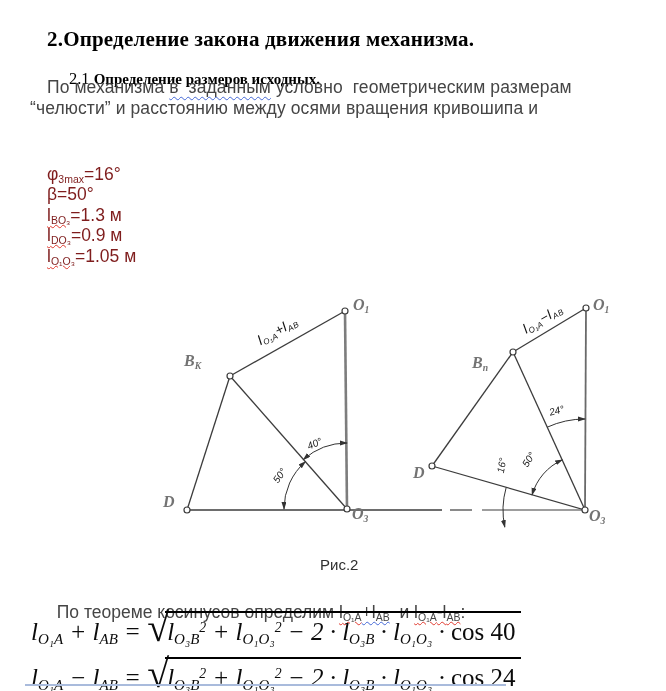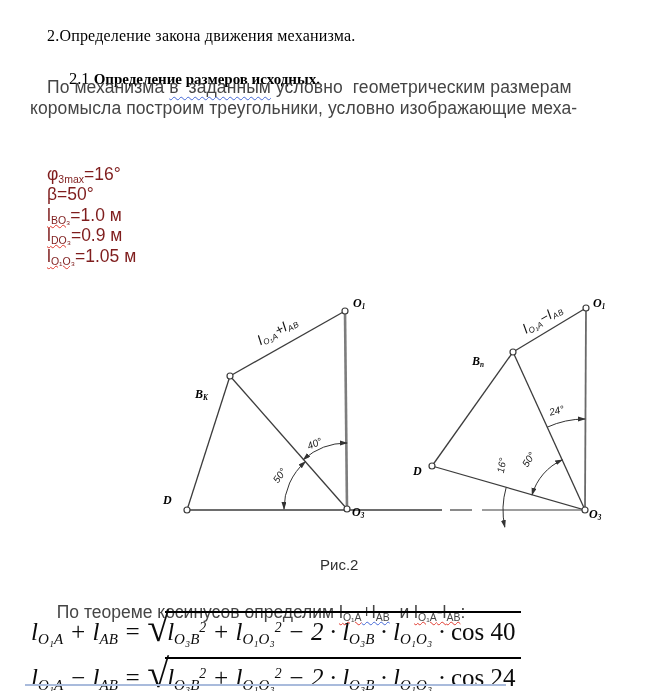--- a/index.html
+++ b/index.html
@@ -2,38 +2,38 @@
 <html><head>
 <meta charset="utf-8">
 <style>
   html,body{margin:0;padding:0;}
   body{
     width:666px;height:691px;position:relative;overflow:hidden;background:#ffffff;
     font-family:"Liberation Sans",sans-serif;
   }
   .abs{position:absolute;}
   
-  .h1{font-family:"Liberation Serif",serif;font-weight:normal;font-size:16px;color:#000;letter-spacing:0.2px;white-space:pre;}
+  .h1{font-family:"Liberation Serif",serif;font-weight:bold;font-size:21px;color:#000;letter-spacing:0.2px;white-space:pre;}
   .h2{white-space:pre;}
   .h2 .num{font-family:"Liberation Serif",serif;font-weight:normal;font-size:16.5px;color:#000;}
   .h2 .rest{font-family:"Liberation Serif",serif;font-weight:bold;font-size:15px;color:#000;}
   
   .para{font-size:17.5px;color:#454545;letter-spacing:0.1px;}
   .para .line{height:21.4px;white-space:pre;}
   .indent{padding-left:17px;}
   .sq-blue{text-decoration:underline;text-decoration-style:wavy;text-decoration-color:#4468d6;text-decoration-thickness:1px;text-underline-offset:3px;}
   .sq-red{text-decoration:underline;text-decoration-style:wavy;text-decoration-color:#e03a2f;text-decoration-thickness:1px;text-underline-offset:3px;text-align:center;}
   
   .given{font-size:17.5px;color:#7f1d1d;}
   .given .line{height:20.4px;white-space:pre;}
   .seg-sub{font-size:60%;vertical-align:-0.28em;}
   .seg-sup{font-size:55%;vertical-align:0.55em;}
   .seg-rm{font-style:normal;}
   
-  .ptlabel{font-family:"Liberation Serif",serif;font-style:italic;font-weight:bold;font-size:12px;color:#000000;white-space:pre;}
+  .ptlabel{font-family:"Liberation Serif",serif;font-style:italic;font-weight:bold;font-size:16px;color:#737373;white-space:pre;}
   .anglabel{font-size:10px;font-style:italic;color:#222;white-space:pre;transform-origin:center;}
   .edgelabel{font-size:13.5px;font-style:italic;color:#0e0e0e;white-space:pre;letter-spacing:0.6px;transform-origin:center;text-align:center;}
   .caption{font-size:15px;color:#2f2f2f;white-space:pre;}
   .cosline{font-size:17.5px;color:#454545;white-space:pre;}
   
   .formula{font-family:"Liberation Serif",serif;font-style:italic;font-size:25px;color:#0b0b0b;display:flex;align-items:flex-end;white-space:pre;}
   .formula .lhs{padding-top:9px;}
   .sqrt{display:flex;align-items:flex-start;}
   .sqrt .sign{font-style:normal;font-size:40px;line-height:1;margin-top:-1px;}
   .radicand{border-top:2px solid #000000;padding:5px 6px 0 2px;margin-left:-4px;margin-top:2px;}
@@ -43,27 +43,27 @@
 </head>
 <body>
 
 <div class="abs h1" style="left:47px;top:27px;">2.Определение закона движения механизма.</div>
 <div class="abs h2" style="left:60px;top:51px;">
   <span class="num">2.1 </span><span class="rest">Определение размеров исходных.</span>
 </div>
 
 <div class="abs para" style="left:30px;top:77px;width:630px;">
   <div class="line indent"><span>По механизма </span><span class="sq-blue">в  заданным</span><span> условно  геометрическим размерам</span></div>
-  <div class="line">коромысла построим треугольники, условно изображающие меха-</div>
+  <div class="line">“челюсти” и расстоянию между осями вращения кривошипа и</div>
 </div>
 
 <div class="abs given" style="left:47px;top:164px;">
   <div class="line"><span class="seg-text">φ</span><span class="seg-sub">3max</span><span class="seg-text">=16°</span></div>
   <div class="line"><span class="seg-text">β=50°</span></div>
-  <div class="line"><span class="sq-red"><span class="seg-text">l</span><span class="seg-sub">BO₃</span></span><span>=1.0 м</span></div>
+  <div class="line"><span class="sq-red"><span class="seg-text">l</span><span class="seg-sub">BO₃</span></span><span>=1.3 м</span></div>
   <div class="line"><span class="sq-red"><span class="seg-text">l</span><span class="seg-sub">DO₃</span></span><span>=0.9 м</span></div>
   <div class="line"><span class="sq-red"><span class="seg-text">l</span><span class="seg-sub">O₁O₃</span></span><span>=1.05 м</span></div>
 </div>
 
 <svg width="666" height="691" viewBox="0 0 666 691">
   <defs>
     <marker id="arr" markerWidth="9" markerHeight="7" refX="7" refY="2.5" orient="auto-start-reverse">
       <path d="M0,0 L8,2.5 L0,5 z" fill="#333"></path>
     </marker>
   </defs>
@@ -91,21 +91,21 @@
   <path d="M 547.2 427.2 A 91 91 0 0 1 585 419" fill="none" stroke="#333" stroke-width="1" marker-end="url(#arr)"></path>
   <path d="M 532.1 494.8 A 55 55 0 0 1 562.2 459.9" fill="none" stroke="#333" stroke-width="1" marker-start="url(#arr)" marker-end="url(#arr)"></path>
   <path d="M 504.8 527.1 A 82 82 0 0 1 506.2 487.4" fill="none" stroke="#333" stroke-width="1" marker-start="url(#arr)"></path>
   <circle cx="586" cy="308" r="3" fill="#fff" stroke="#3c3c3c" stroke-width="1.2"></circle>
   <circle cx="513" cy="352" r="3" fill="#fff" stroke="#3c3c3c" stroke-width="1.2"></circle>
   <circle cx="432" cy="466" r="3" fill="#fff" stroke="#3c3c3c" stroke-width="1.2"></circle>
   <circle cx="585" cy="510" r="3" fill="#fff" stroke="#3c3c3c" stroke-width="1.2"></circle>
 </svg>
 
 <div class="abs ptlabel" style="left:353px;top:296px;"><span class="seg-text">O</span><span class="seg-sub">1</span></div>
-<div class="abs ptlabel" style="left:195px;top:352px;margin-top:35px;"><span class="seg-text">B</span><span class="seg-sub">K</span></div>
+<div class="abs ptlabel" style="left:184px;top:352px;"><span class="seg-text">B</span><span class="seg-sub">K</span></div>
 <div class="abs ptlabel" style="left:163px;top:493px;">D</div>
 <div class="abs ptlabel" style="left:352px;top:505px;"><span class="seg-text">O</span><span class="seg-sub">3</span></div>
 <div class="abs edgelabel" style="left:228px;top:323px;width:100px;transform:rotate(-29deg);"><span class="seg-text">l</span><span class="seg-sub">O₁A</span><span class="seg-text">+l</span><span class="seg-sub">AB</span></div>
 <div class="abs anglabel" style="left:272px;top:470px;transform:rotate(-55deg);">50°</div>
 <div class="abs anglabel" style="left:307px;top:438px;transform:rotate(-24deg);">40°</div>
 
 <div class="abs ptlabel" style="left:593px;top:296px;"><span class="seg-text">O</span><span class="seg-sub">1</span></div>
 <div class="abs ptlabel" style="left:472px;top:330px;margin-top:24px;"><span class="seg-text">B</span><span class="seg-sub">n</span></div>
 <div class="abs ptlabel" style="left:413px;top:464px;">D</div>
 <div class="abs ptlabel" style="left:589px;top:507px;"><span class="seg-text">O</span><span class="seg-sub">3</span></div>

